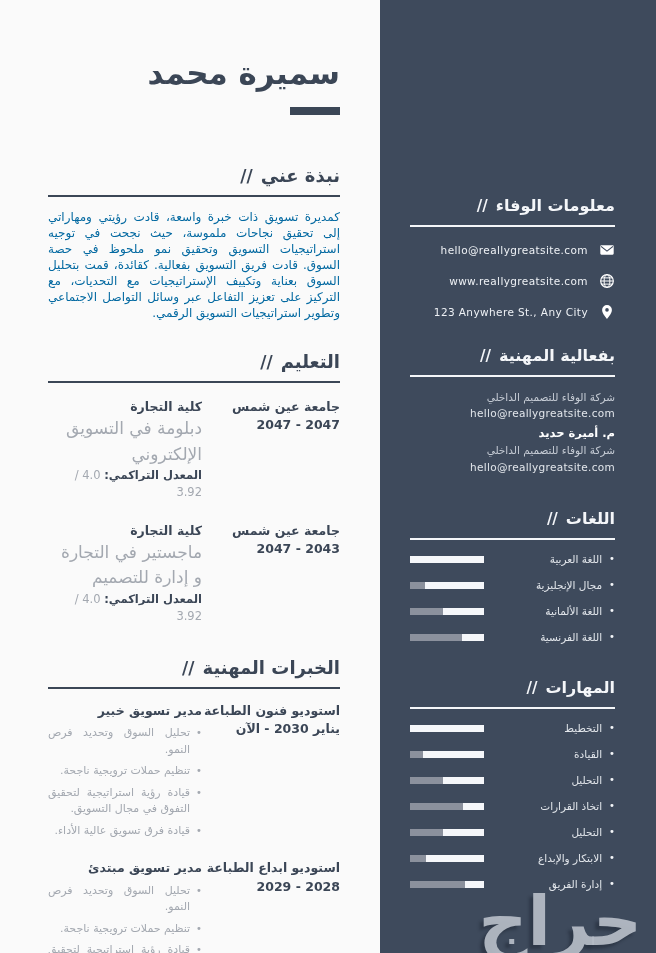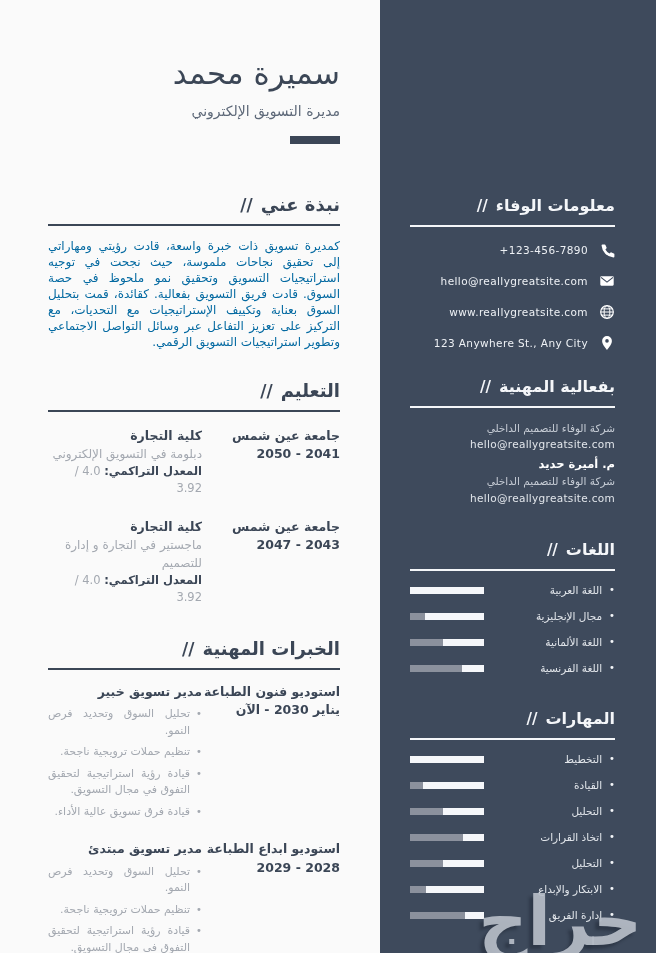--- a/index.html
+++ b/index.html
@@ -23,35 +23,35 @@
   .srow .dot{color:#f4f6f9;font-size:10px;line-height:1;}
   .srow .lab{font-size:10.5px;color:#e2e6eb;}
   .bar{width:74px;height:7px;background:#8b919d;flex:0 0 74px;}
   .bar .fill{height:100%;background:#f5f7fa;}
   .mt-refs{margin-top:26px;}
   .mt-langs{margin-top:34px;}
   .mt-skills{margin-top:34px;}
   
   .main{position:absolute;top:0;right:276px;width:380px;box-sizing:border-box;
         padding:56px 40px 0 48px;}
-  .name{font-size:31px;font-weight:normal;color:#3b4656;line-height:1.1;}
+  .name{font-size:31px;font-weight:bold;color:#3b4656;line-height:1.1;}
   .jobtitle{font-size:14px;color:#5d6878;margin-top:13px;}
   .title-bar{width:50px;height:8px;background:#3b4656;margin:17px 0 0 auto;}
   .mh{display:flex;gap:8px;align-items:baseline;border-bottom:2px solid #3b4656;
       padding-bottom:9px;font-weight:bold;font-size:18px;color:#3b4656;}
   .mh .slash{font-size:17px;}
   .mh-about{margin-top:50px;}
   .mh-edu{margin-top:30px;}
   .mh-exp{margin-top:32px;}
   .about-text{margin-top:12px;font-size:12px;line-height:16px;color:#0369a1;text-align:justify;}
   .edu{display:flex;margin-top:15px;}
   .edu .rcol{width:138px;flex:0 0 138px;}
   .edu .lcol{flex:1;}
   .school,.years,.faculty,.role,.company,.dates{font-weight:bold;font-size:12.5px;color:#3b4656;line-height:1.45;}
-  .degree{font-size:12px;color:#a3a8b0;line-height:1.5;}
+  .degree{font-size:17px;color:#a3a8b0;line-height:1.5;}
   .gpa{font-size:11.5px;line-height:1.5;}
   .gpa .gl{font-weight:bold;color:#3b4656;}
   .gpa .gv{color:#a3a8b0;}
   .exp{display:flex;margin-top:13px;margin-bottom:20px;}
   .exp .rcol{width:138px;flex:0 0 138px;}
   .exp .lcol{flex:1;}
   .blt{display:flex;gap:6px;margin-top:5px;font-size:11px;color:#a3a8b0;line-height:1.5;}
   .blt .bdot{color:#a3a8b0;font-size:10px;line-height:1.6;}
   .blt .btxt{flex:1;text-align:justify;}
   
@@ -59,38 +59,37 @@
       color:rgba(183,190,200,0.92);text-shadow:-4px 4px 3px rgba(18,24,34,0.35);letter-spacing:3px;}
 </style>
 </head>
 <body>
 
 <div class="page">
 
   <div class="main">
 
     <div class="name">سميرة محمد</div>
-    <div class="jobtitle">مديرة التسويق الإلكتروني</div>
     <div class="title-bar"></div>
 
     <div class="mh mh-about">
       <span>نبذة عني</span>
       <span class="slash">//</span>
     </div>
     <div class="about-text">كمديرة تسويق ذات خبرة واسعة، قادت رؤيتي ومهاراتي إلى تحقيق نجاحات ملموسة، حيث نجحت في توجيه استراتيجيات التسويق وتحقيق نمو ملحوظ في حصة السوق. قادت فريق التسويق بفعالية. كقائدة، قمت بتحليل السوق بعناية وتكييف الإستراتيجيات مع التحديات، مع التركيز على تعزيز التفاعل عبر وسائل التواصل الاجتماعي وتطوير استراتيجيات التسويق الرقمي.</div>
 
     <div class="mh mh-edu">
       <span>التعليم</span>
       <span class="slash">//</span>
     </div>
 
     <div class="edu">
       <div class="rcol">
         <div class="school">جامعة عين شمس</div>
-        <div class="years">2041 - 2050</div>
+        <div class="years">2047 - 2047</div>
       </div>
       <div class="lcol">
         <div class="faculty">كلية التجارة</div>
         <div class="degree">دبلومة في التسويق الإلكتروني</div>
         <div class="gpa">
           <span class="gl">المعدل التراكمي:</span>
           <span class="gv">4.0 / 3.92</span>
         </div>
       </div>
     </div>
@@ -166,26 +165,20 @@
 
   </div>
 
   <div class="sidebar">
 
     <div class="sh">
       <span>معلومات الوفاء</span>
       <span class="slash">//</span>
     </div>
 
-    <div class="crow">
-      <svg class="ic" viewBox="0 0 16 16">
-        <path d="M14.8 11.4l-2.3-1a.9.9 0 0 0-1 .2l-.95.95A10.3 10.3 0 0 1 6.4 7.4l.95-.95a.9.9 0 0 0 .2-1l-1-2.3a.9.9 0 0 0-.85-.55H3.5a.95.95 0 0 0-.95 1A12.8 12.8 0 0 0 14.4 15.4a.95.95 0 0 0 1-.95v-2.2a.9.9 0 0 0-.6-.85z" fill="#ffffff"></path>
-      </svg>
-      <span class="ctext">+123-456-7890</span>
-    </div>
 
     <div class="crow">
       <svg class="ic" viewBox="0 0 16 16">
         <rect x="1.3" y="3.3" width="13.4" height="9.4" rx="1.1" fill="#ffffff"></rect>
         <path d="M2 4.4l6 4.7 6-4.7" stroke="#3e4a5c" stroke-width="1.2" fill="none"></path>
       </svg>
       <span class="ctext">hello@reallygreatsite.com</span>
     </div>
 
     <div class="crow">

